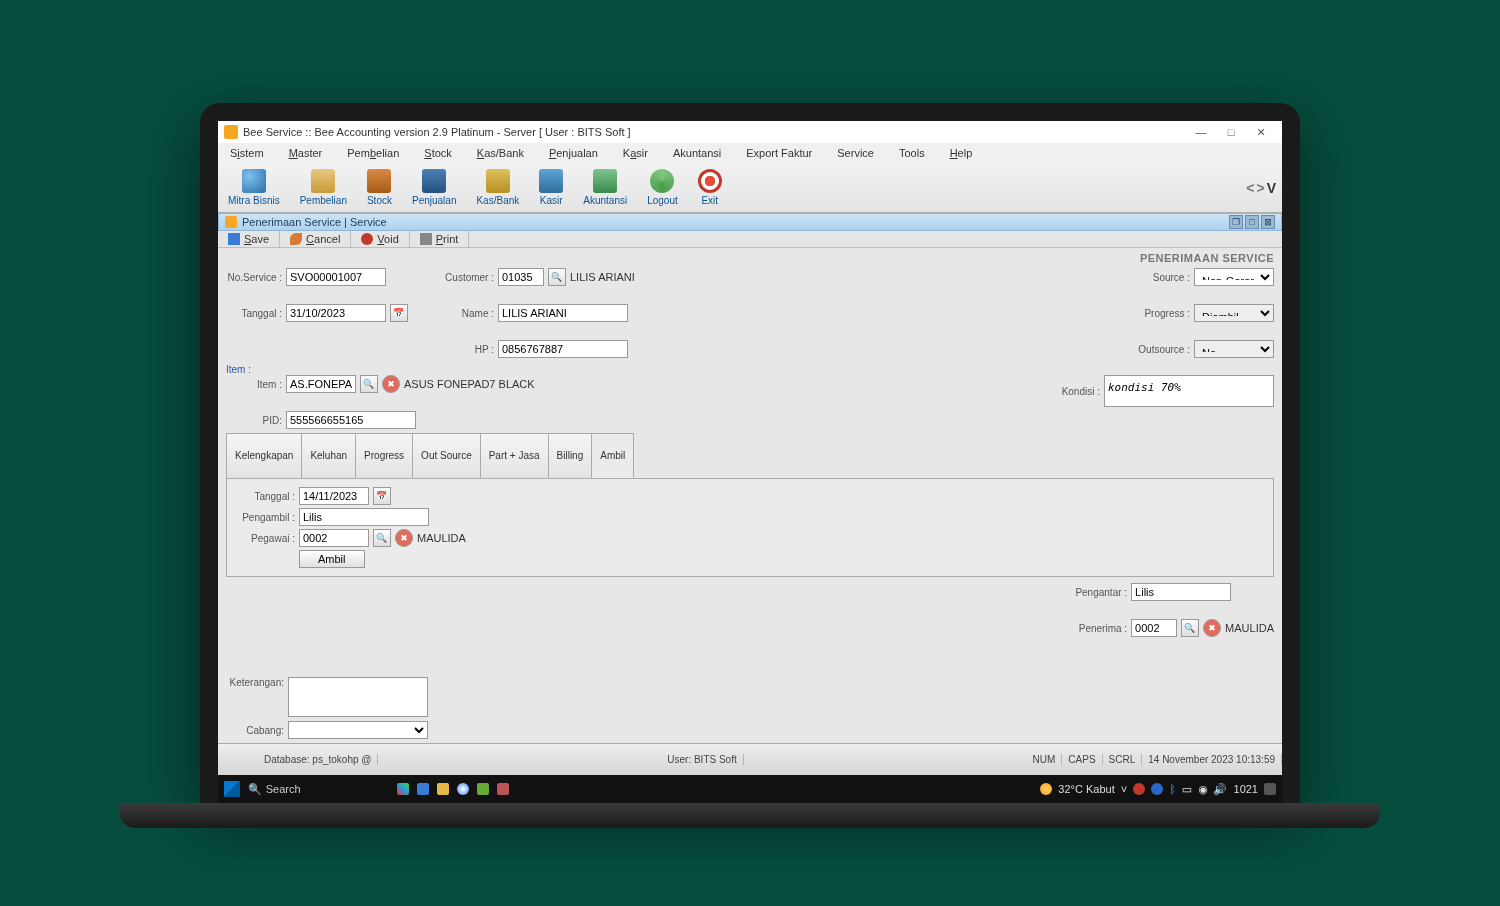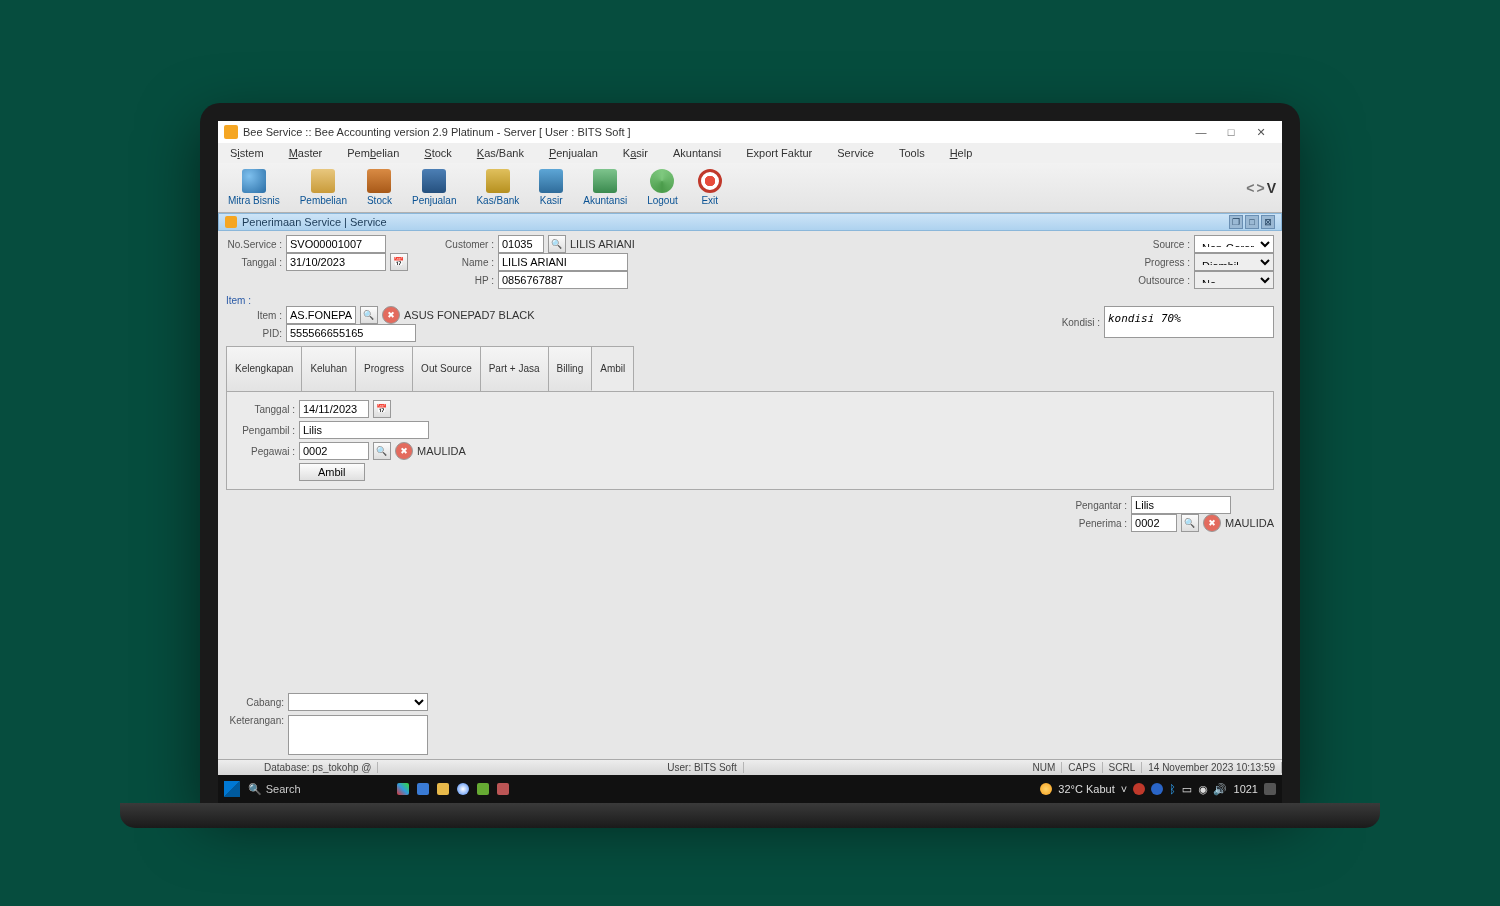--- a/index.html
+++ b/index.html
@@ -34,21 +34,21 @@
 .actionbar { display: flex; background: #e5e5e5; border-bottom: 1px solid #bfbfbf; }
 .abtn { display: flex; align-items: center; gap: 4px; padding: 2px 10px; border-right: 1px solid #bfbfbf; font-size: 11px; color: #333; }
 .abtn .icn { width: 12px; height: 12px; }
 .icn.save { background: #3a7bd5; }
 .icn.cancel { background: #d67b3a; border-radius: 50% 0 50% 0; }
 .icn.void { background: #c0392b; border-radius: 50%; }
 .icn.print { background: #888; }
 .content { flex: 1; background: #e7e7e7; padding: 4px 8px; display: flex; flex-direction: column; font-size: 11px; color: #333; overflow: hidden; }
 .hdr-right { text-align: right; color: #777; font-weight: bold; letter-spacing: .5px; margin-bottom: 4px; }
 .toprow { display: flex; gap: 30px; margin-bottom: 2px; }
-.col { display: flex; flex-direction: column; gap: 0; }
+.col { display: flex; flex-direction: column; gap: 18px; }
 .col.right { margin-left: auto; }
 .field { display: flex; align-items: center; gap: 4px; }
 .field label { width: 56px; text-align: right; color: #555; font-size: 10px; }
 .col.right .field label { width: 52px; }
 .field input, .field select, .field textarea { border: 1px solid #999; background: #fff; font-size: 11px; padding: 5px 3px; height: 18px; }
 .field input.w1 { width: 100px; }
 .field input.w2 { width: 130px; }
 .field input.w3 { width: 46px; }
 .field input.w4 { width: 70px; }
 .field select.w5 { width: 80px; }
@@ -60,21 +60,21 @@
 .tab { border: 1px solid #aaa; border-bottom: none; padding: 16px 8px; background: linear-gradient(#f5f5f5, #e3e3e3); font-size: 10px; margin-right: -1px; }
 .tab.active { background: #ebebeb; font-weight: normal; border-bottom: 1px solid #ebebeb; position: relative; z-index: 2; }
 .tabpane { border: 1px solid #aaa; padding: 8px; background: #ebebeb; flex: 0 0 auto; }
 .tabpane .field label { width: 60px; }
 .field textarea { height: 46px; width: 150px; resize: none; font-style: italic; }
 .btn { border: 1px solid #999; background: linear-gradient(#fdfdfd, #e0e0e0); padding: 2px 18px; font-size: 11px; }
 .bottomfields { display: flex; justify-content: flex-end; gap: 30px; margin-top: 6px; }
 .bottomfields .field label { width: 55px; }
 .lower { margin-top: auto; display: flex; flex-direction: column; gap: 4px; }
 .lower .field label { width: 58px; }
-.statusbar { display: flex; align-items: center; background: linear-gradient(#ededed, #d6d6d6); border-top: 1px solid #aaa; font-size: 10px; color: #444; height: 16px; }
+.statusbar { display: flex; align-items: center; background: linear-gradient(#ededed, #d6d6d6); border-top: 1px solid #aaa; font-size: 10px; color: #444; height: 32px; }
 .statusbar .sseg { padding: 0 6px; border-right: 1px solid #b5b5b5; }
 .statusbar .grow { flex: 1; }
 .statusbar .sseg.blue { background: #3d72b5; width: 40px; }
 .taskbar { background: #111; height: 28px; display: flex; align-items: center; padding: 0 6px; gap: 8px; color: #ddd; font-size: 11px; }
 .taskbar .winlogo { width: 16px; height: 16px; background: linear-gradient(135deg, #0078d4 50%, #005a9e 50%); }
 .taskbar .search { color: #ccc; display: flex; align-items: center; gap: 4px; }
 .taskbar .tray { margin-left: auto; display: flex; align-items: center; gap: 6px; }
 .trayico { width: 12px; height: 12px; background: #888; border-radius: 2px; }
 .trayico.sun { background: radial-gradient(#ffd36b, #f79f1d); border-radius: 50%; }
 .middle { display: flex; gap: 30px; }
@@ -156,22 +156,41 @@
 
   <div class="inner-title">
     <div class="title-icon" style="width:12px;height:12px;"></div>
     <span>Penerimaan Service | Service</span>
     <span class="spacer"></span>
     <div class="wb">❐</div>
     <div class="wb">□</div>
     <div class="wb">⊠</div>
   </div>
 
+  <div class="actionbar">
+    <div class="abtn">
+          <div class="icn save"></div>
+          <span><u>S</u>ave</span>
+        </div>
+    <div class="abtn">
+          <div class="icn cancel"></div>
+          <span><u>C</u>ancel</span>
+        </div>
+    <div class="abtn">
+          <div class="icn void"></div>
+          <span><u>V</u>oid</span>
+        </div>
+    <div class="abtn">
+          <div class="icn print"></div>
+          <span><u>P</u>rint</span>
+        </div>
+  </div>
 
   <div class="content">
+    <div class="hdr-right">PENERIMAAN SERVICE</div>
 
     <div class="toprow">
       <div class="col">
         <div class="field">
               <label>No.Service :</label>
               <input class="w1" value="SVO00001007" style="">
             </div>
         <div class="field">
               <label>Tanggal :</label>
               <input class="w1" value="31/10/2023" style="">
@@ -277,27 +296,27 @@
               <label>Penerima :</label>
               <input class="w3" value="0002" style="">
               <div class="lookbtn">🔍</div>
               <div class="clrbtn">✖</div>
               <span>MAULIDA</span>
             </div>
       </div>
     </div>
 
     <div class="lower">
+      <div class="field" style="align-items:flex-start;">
+            <label>Keterangan:</label>
+            <textarea style="height: 40px; width: 140px;"></textarea>
+          </div>
       <div class="field">
             <label>Cabang:</label>
             <select style="width:140px;"><option></option></select>
-          </div>
-      <div class="field" style="align-items:flex-start;">
-            <label>Keterangan:</label>
-            <textarea style="height: 40px; width: 140px;"></textarea>
           </div>
     </div>
   </div>
 
   <div class="statusbar">
     <div class="sseg blue"></div>
     <div class="sseg">Database: ps_tokohp @</div>
     <div class="sseg grow"></div>
     <div class="sseg">User: BITS Soft</div>
     <div class="sseg grow"></div>

